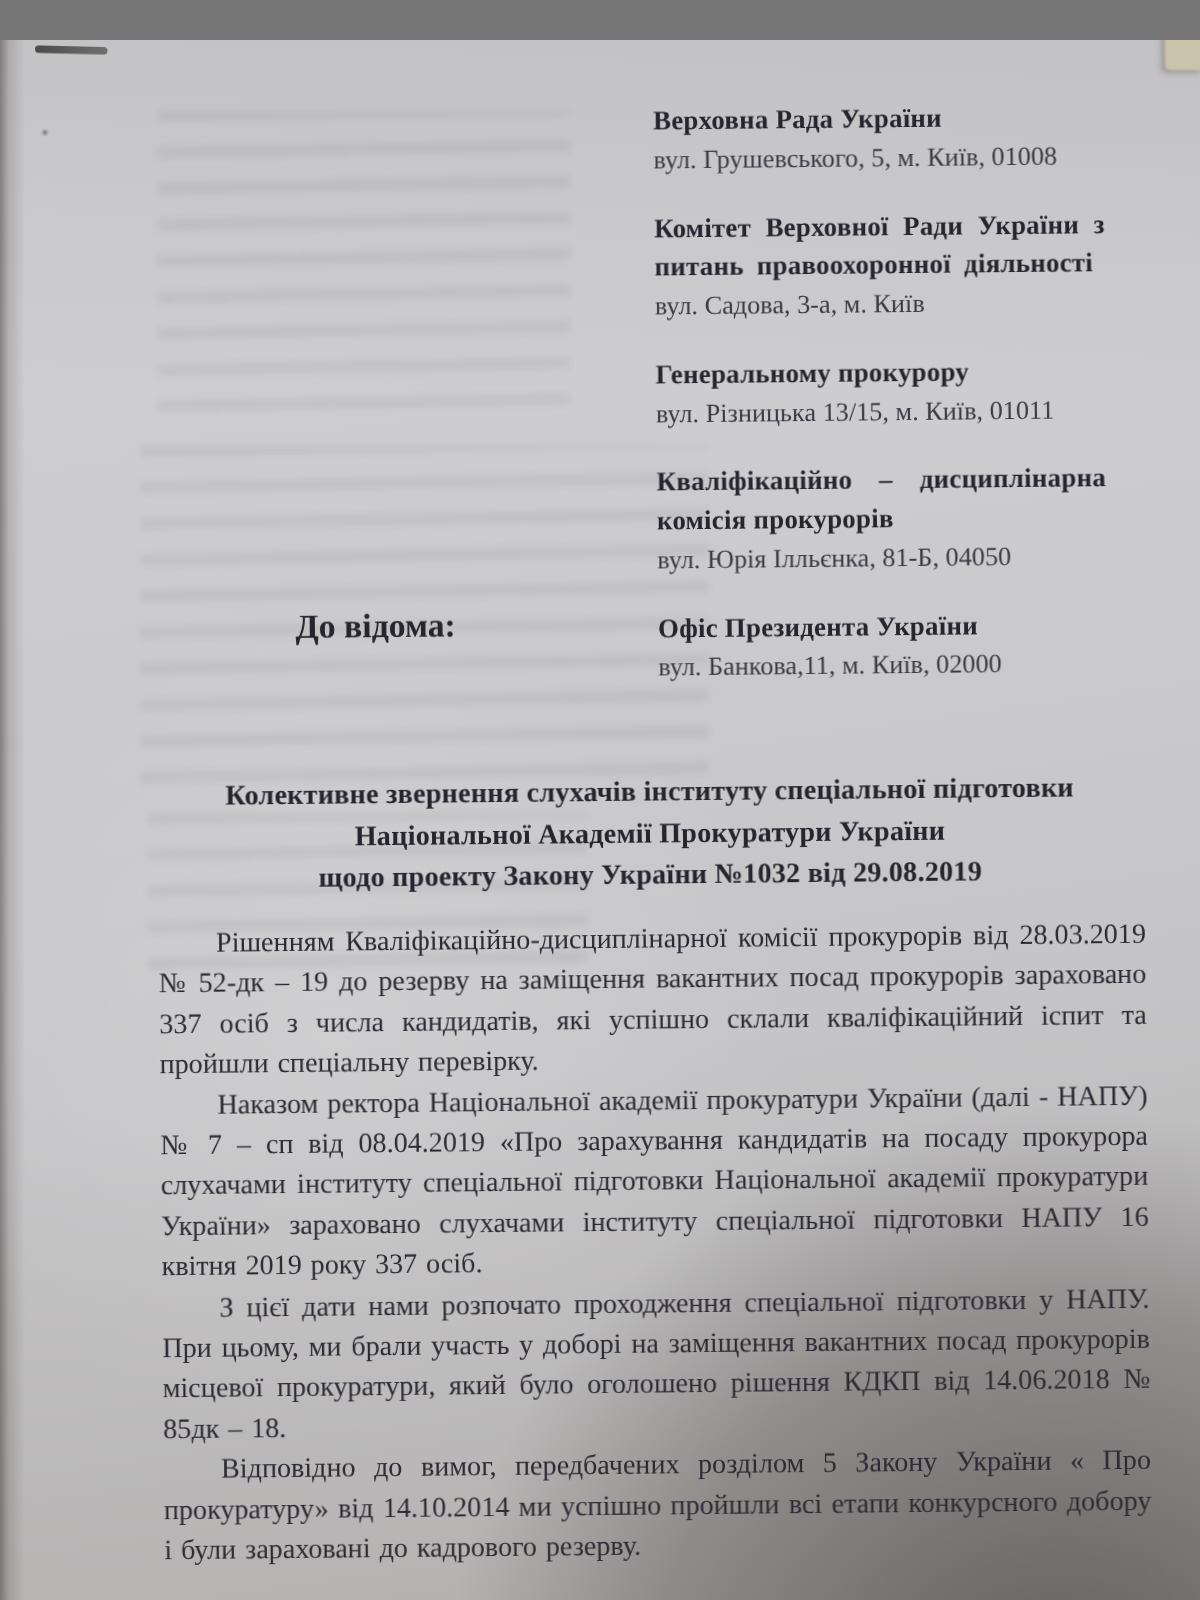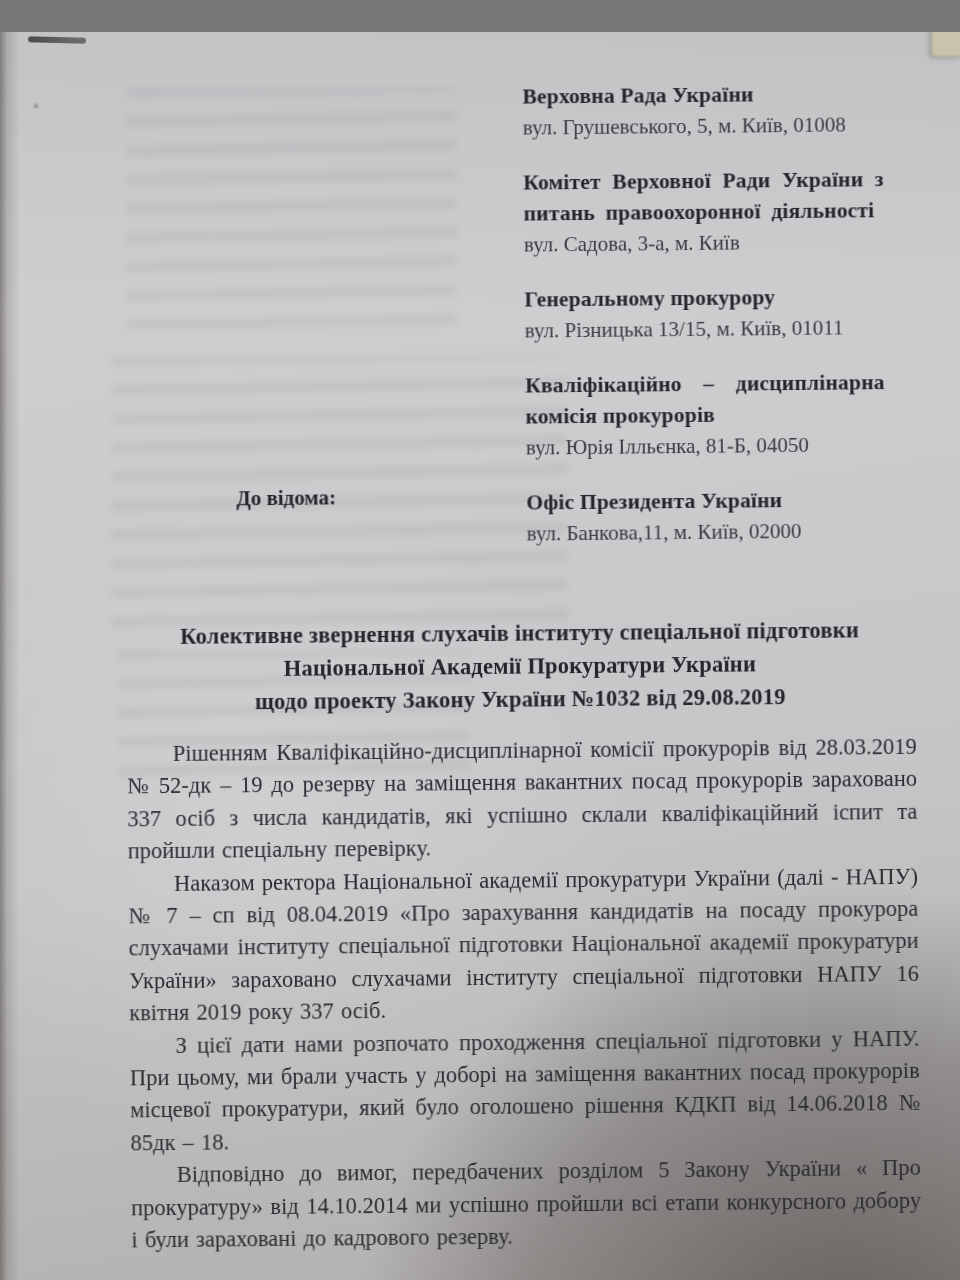--- a/index.html
+++ b/index.html
@@ -52,21 +52,21 @@
   .recipient { margin-bottom: 24px; }
   .recipient .rname { font-weight: bold; font-size: 21.5px; line-height: 31px;
                       letter-spacing: 0.2px; color: #26252e; }
   .recipient .rname:empty { display: none; }
   .recipient .raddr { font-size: 21px; line-height: 31px; color: #3b3a42; }
   .ws6  { word-spacing: 6px; }
   .ws5  { word-spacing: 5px; }
   .ws16 { word-spacing: 16px; }
 
   .fyi-note { position: absolute; left: 238px; top: 452px;
-              font-weight: bold; font-size: 21px; color: #26252e; }
+              font-weight: bold; font-size: 27px; color: #26252e; }
 
   .title-block { position: absolute; left: 130px; top: 585px; width: 780px;
                  text-align: center; font-weight: bold; font-size: 22.5px;
                  line-height: 33px; letter-spacing: 0.2px; color: #26252e; }
 
   .body-block { position: absolute; left: 126px; top: 703px; width: 790px;
                 font-size: 22.5px; line-height: 32.4px; text-align: justify;
                 color: #2c2b33; }
   .body-block p { margin: 0; text-indent: 46px; word-spacing: 1.5px; }
 </style>

